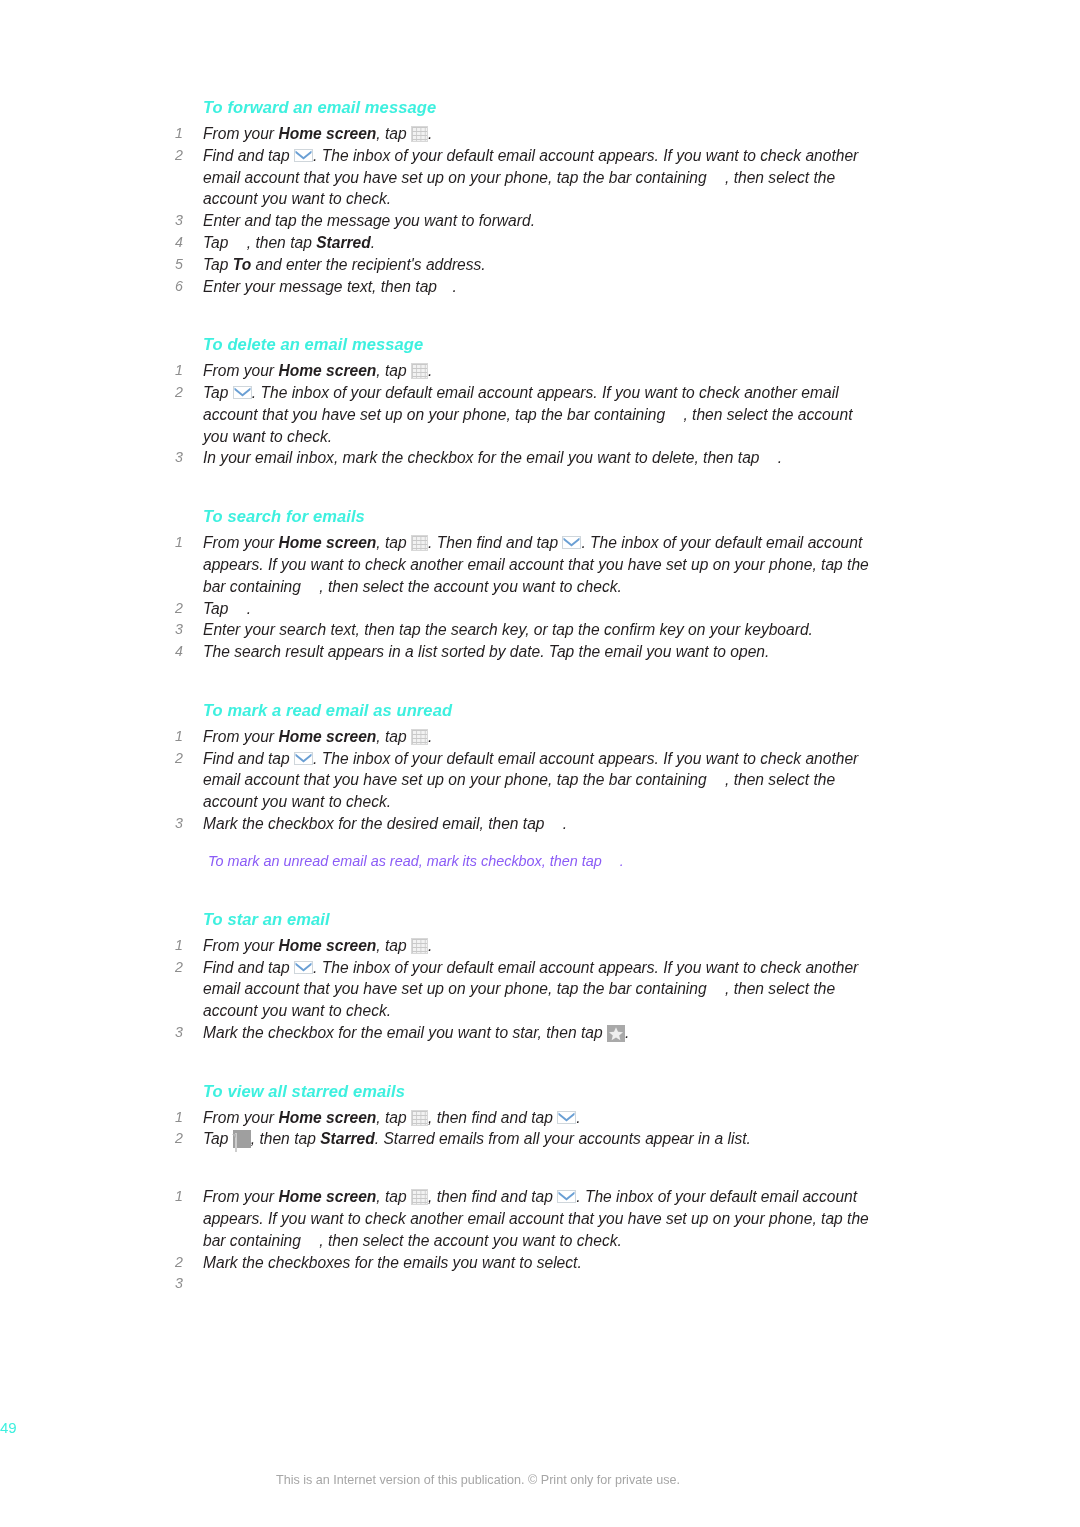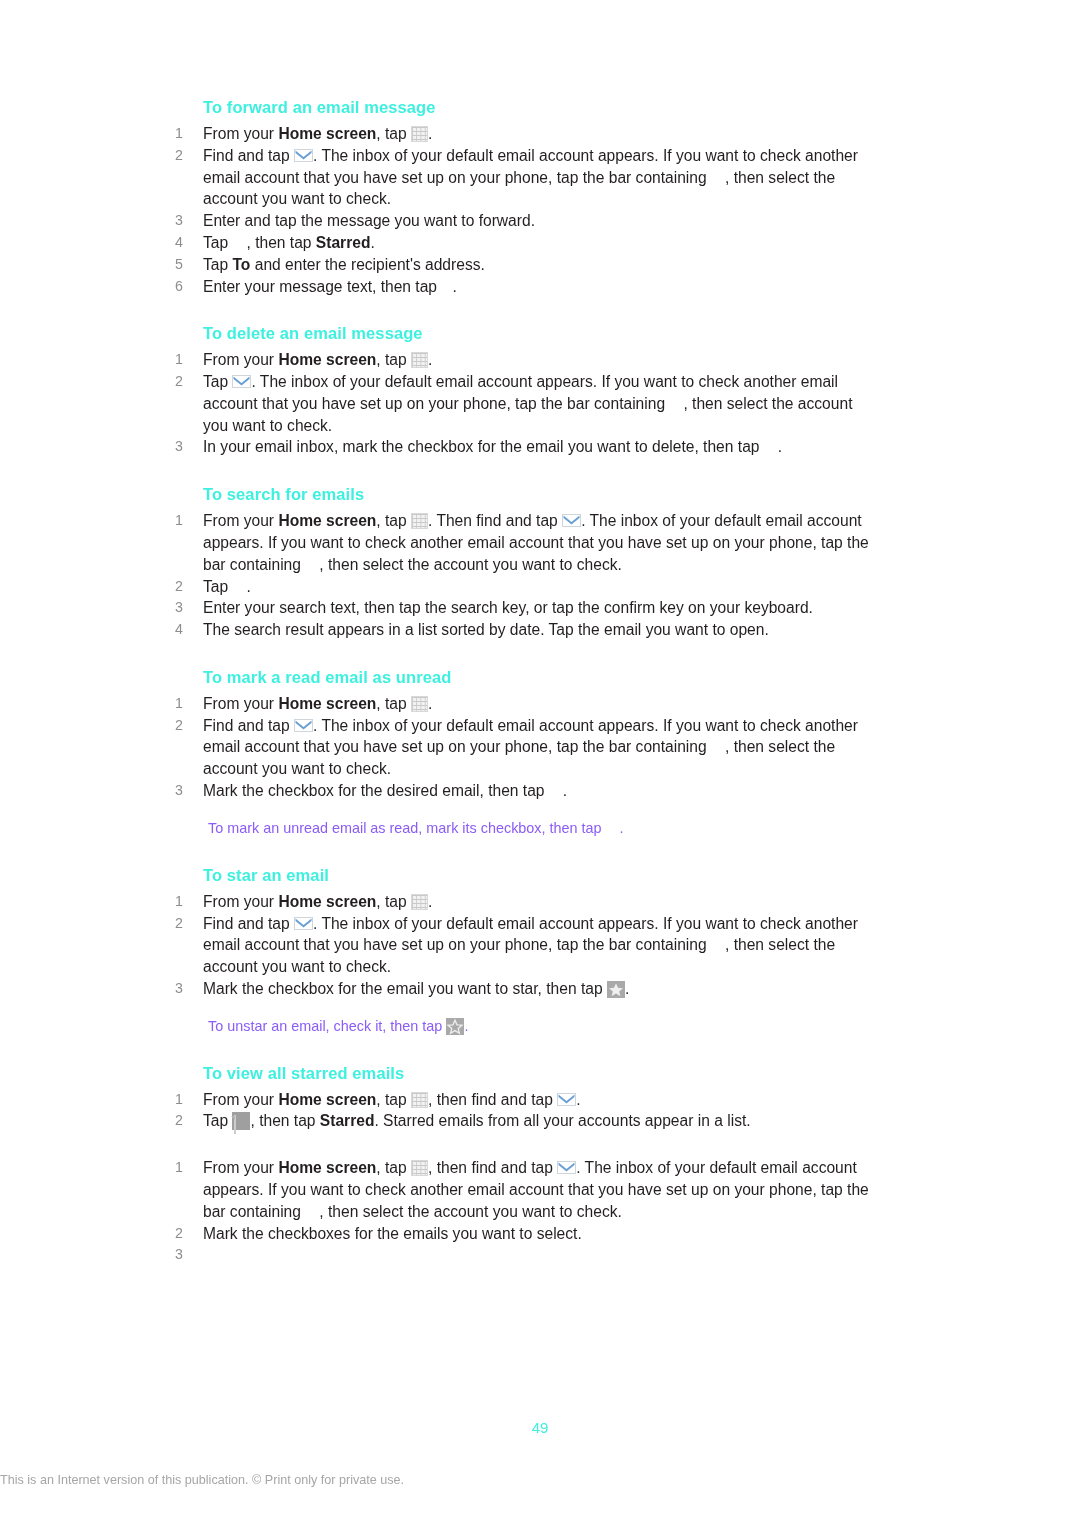--- a/index.html
+++ b/index.html
@@ -32,23 +32,24 @@
   h2.section-heading {
     color: #3ef0df;
     font-size: 16.5px;
     font-weight: bold;
     margin: 0 0 3px 28px;
     line-height: 1.45;
     letter-spacing: 0.1px;
   }
   .section {
     margin-bottom: 0;
+    font-style: italic;
   }
   .section + .section {
-    margin-top: 25px;
+    margin-top: 36px;
   }
 
   ol.steps {
     list-style: none;
     margin: 0;
     padding: 0;
   }
   ol.steps > li {
     position: relative;
     padding-left: 28px;
@@ -136,29 +137,29 @@
   }
   
   .icn-blank { width: 14px; height: 13px; }
   .icn-blank-sm { width: 11px; height: 13px; }
 
   .page-number {
     position: absolute;
     top: 1419px;
     left: 0;
     width: 1080px;
-    text-align: center;
     color: #3ef0df;
     font-size: 15px;
   }
   .footer-note {
     position: absolute;
     top: 1473px;
     left: 0;
     width: 956px;
+    text-align: center;
     color: #a6a6a6;
     font-size: 12.6px;
   }
 </style>
 </head>
 <body>
 
 <div class="page">
   <div class="content" id="content">
       <div class="section">
@@ -215,23 +216,20 @@
         <ol class="steps">
           <li><span class="num">1</span><span>From your <b>Home screen</b>, tap <span class="icn icn-grid"></span>.</span></li>
           <li><span class="num">2</span><span>Find and tap <span class="icn icn-env"><svg width="17" height="11" viewBox="0 0 17 11">
                   <rect x="0" y="0" width="17" height="11" fill="#ffffff"></rect>
                   <path d="M0.5 0.5 L8.5 7 L16.5 0.5 L16.5 3 L8.5 9.5 L0.5 3 Z" fill="#6a9fd4"></path>
                 </svg></span>. The inbox of your default email account appears. If you want to check another email account that you have set up on your phone, tap the bar containing <span class="icn icn-blank"></span>, then select the account you want to check.</span></li>
           <li><span class="num">3</span><span>Mark the checkbox for the email you want to star, then tap <span class="icn icn-star"><svg width="18" height="17" viewBox="0 0 18 17">
                   <polygon points="9,2.2 11,6.8 16,7.2 12.2,10.4 13.4,15.2 9,12.6 4.6,15.2 5.8,10.4 2,7.2 7,6.8" fill="#efefef"></polygon>
                 </svg></span>.</span></li>
         </ol>
-        <div class="note">To unstar an email, check it, then tap <span class="icn icn-star-o"><svg width="18" height="17" viewBox="0 0 18 17">
-              <polygon points="9,2.2 11,6.8 16,7.2 12.2,10.4 13.4,15.2 9,12.6 4.6,15.2 5.8,10.4 2,7.2 7,6.8" fill="none" stroke="#efefef" stroke-width="1.3"></polygon>
-            </svg></span>.</div>
       </div>
       <div class="section">
         <h2 class="section-heading">To view all starred emails</h2>
         <ol class="steps">
           <li><span class="num">1</span><span>From your <b>Home screen</b>, tap <span class="icn icn-grid"></span>, then find and tap <span class="icn icn-env"><svg width="17" height="11" viewBox="0 0 17 11">
                   <rect x="0" y="0" width="17" height="11" fill="#ffffff"></rect>
                   <path d="M0.5 0.5 L8.5 7 L16.5 0.5 L16.5 3 L8.5 9.5 L0.5 3 Z" fill="#6a9fd4"></path>
                 </svg></span>.</span></li>
           <li><span class="num">2</span><span>Tap <span class="icn icn-folder"><span class="sheet"></span></span>, then tap <b>Starred</b>. Starred emails from all your accounts appear in a list.</span></li>
         </ol>

